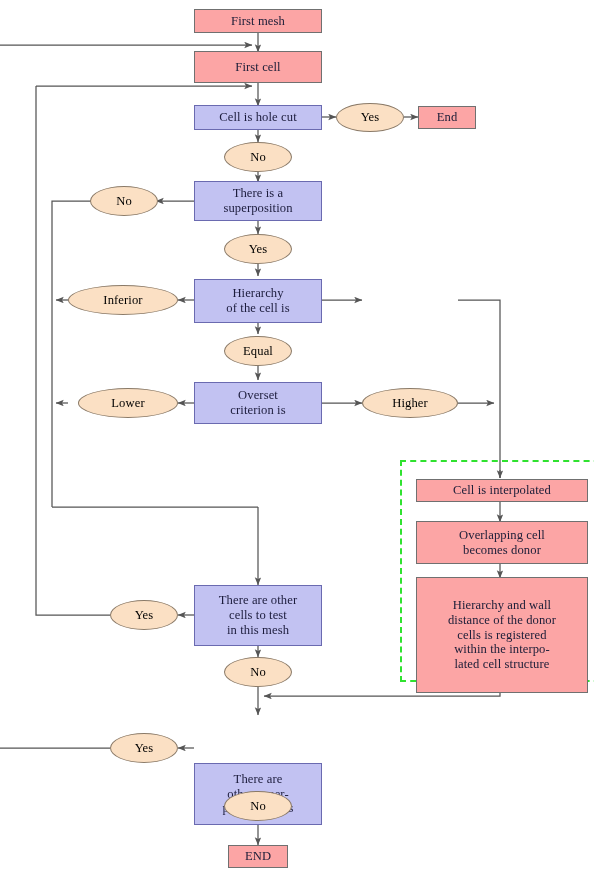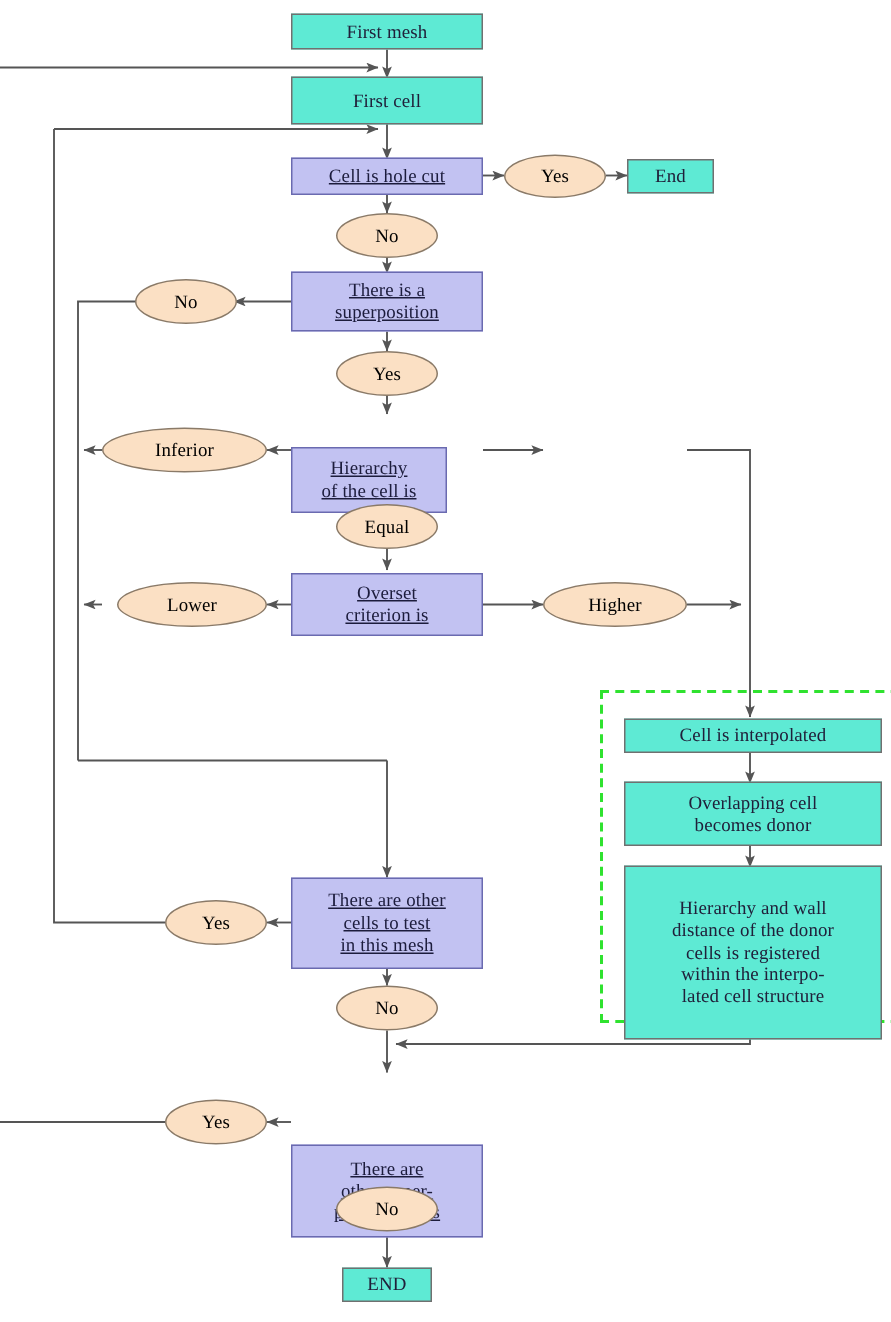--- a/index.html
+++ b/index.html
@@ -28,28 +28,27 @@
     align-items:center;
     justify-content:center;
     text-align:center;
     line-height:1.18;
     font-size:12.6px;
     letter-spacing:.1px;
     white-space:pre-line;
   }
   .box{
     border:1px solid #707070;
-    background:#5eead4;
+    background:#fca5a5;
     color:#20203a;
   }
   .box.proc{
     background:#c2c2f2;
     border:1px solid #6a6ab0;
     color:#1c1c3c;
-    text-decoration:underline;
   }
   .ell{
     background:#fbe0c4;
     border:1px solid #8a7a68;
     border-radius:50%;
     color:#000000;
   }
   .greenbox{
     position:absolute;
     border:2.2px dashed #2fe22f;
@@ -144,21 +143,21 @@
 
   <div class="node ell" style="left:224px;top:142px;width:68px;height:30px;">No</div>
 
   <div class="node box proc" style="left:194px;top:181px;width:128px;height:40px;">There is a
 superposition</div>
 
   <div class="node ell" style="left:90px;top:186px;width:68px;height:30px;">No</div>
 
   <div class="node ell" style="left:224px;top:234px;width:68px;height:30px;">Yes</div>
 
-  <div class="node box proc" style="left:194px;top:279px;width:104px;height:44px;margin-top:19px;">Hierarchy
+  <div class="node box proc" style="left:194px;top:279px;width:128px;height:44px;">Hierarchy
 of the cell is</div>
 
   <div class="node ell" style="left:68px;top:285px;width:110px;height:30px;">Inferior</div>
 
 
   <div class="node ell" style="left:224px;top:336px;width:68px;height:30px;">Equal</div>
 
   <div class="node box proc" style="left:194px;top:382px;width:128px;height:42px;">Overset
 criterion is</div>
 

